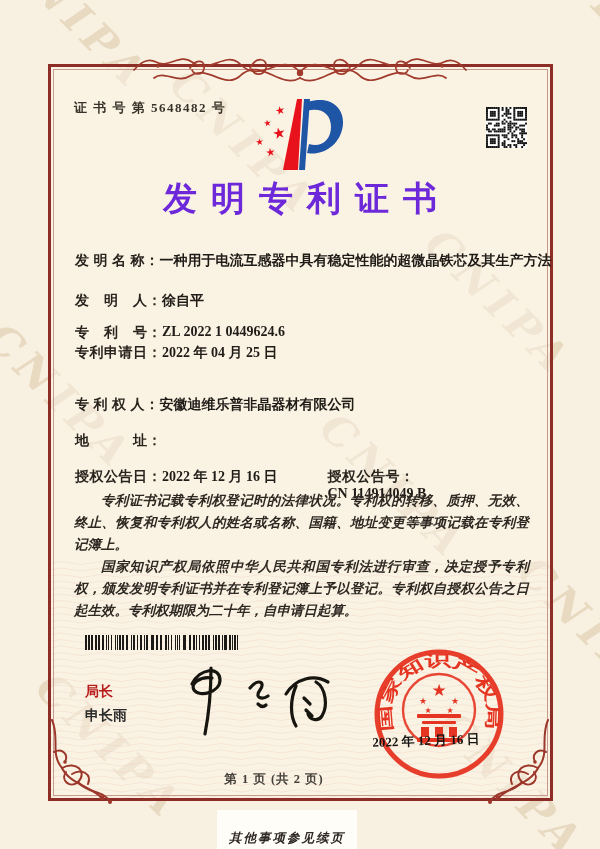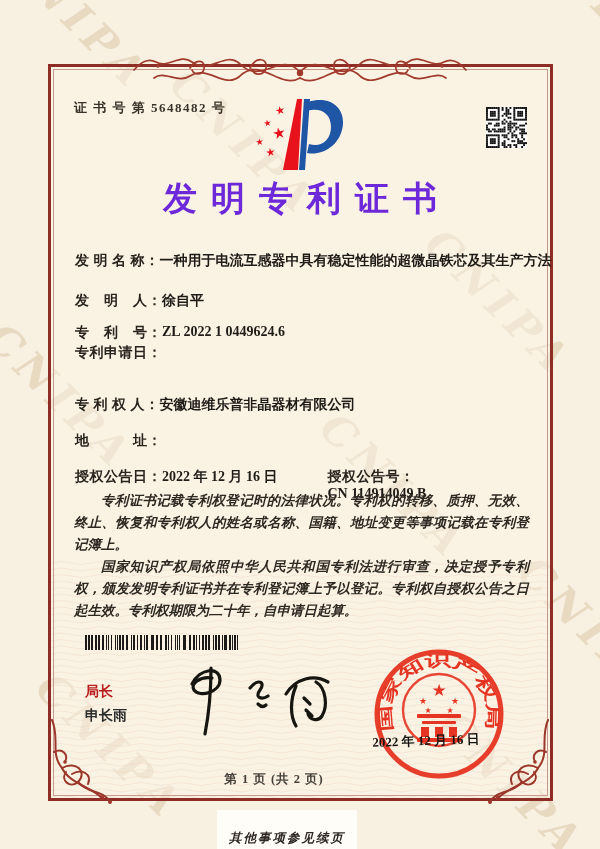--- a/index.html
+++ b/index.html
@@ -428,20 +428,21 @@
 <div class="field-row" style="top:292px">
   <span class="field-label">发　明　人：</span>
   <span class="field-value">徐自平</span>
 </div>
 <div class="field-row" style="top:324px">
   <span class="field-label">专　利　号：</span>
   <span class="field-value">ZL 2022 1 0449624.6</span>
 </div>
 <div class="field-row" style="top:344px">
   <span class="field-label">专利申请日：</span>
+  <span class="field-value">2022 年 04 月 25 日</span>
 </div>
 <div class="field-row" style="top:396px">
   <span class="field-label">专 利 权 人：</span>
   <span class="field-value">安徽迪维乐普非晶器材有限公司</span>
 </div>
 <div class="field-row" style="top:432px">
   <span class="field-label">地　　　址：</span>
 </div>
 <div class="field-row" style="top:468px">
   <span class="field-label">授权公告日：</span>

